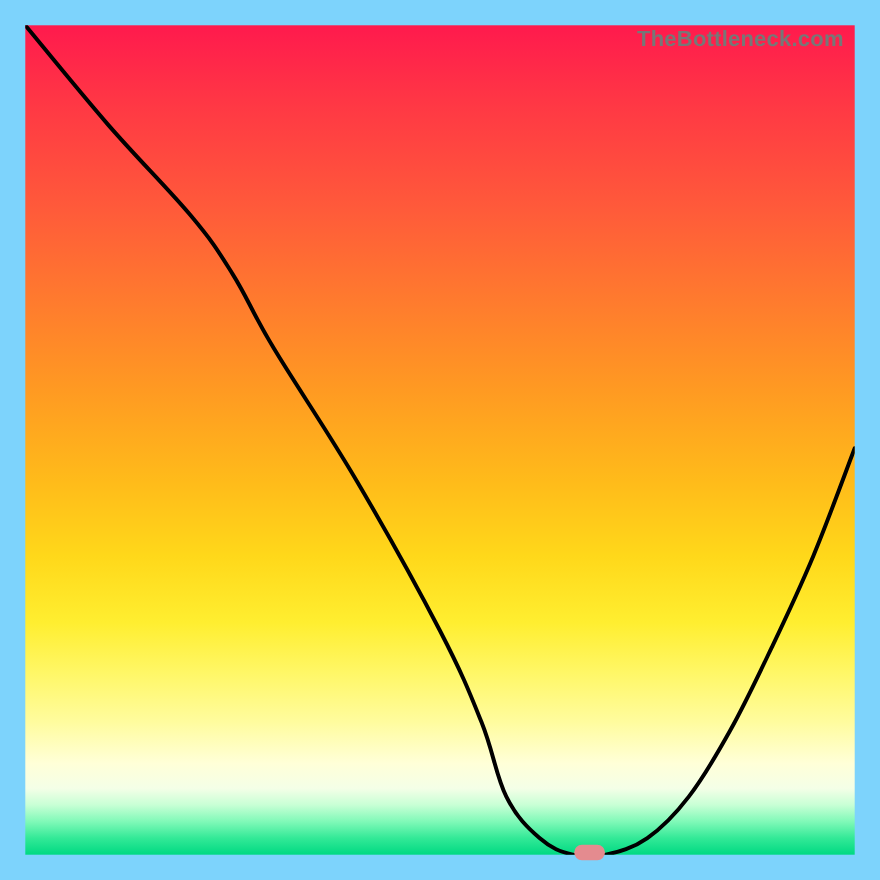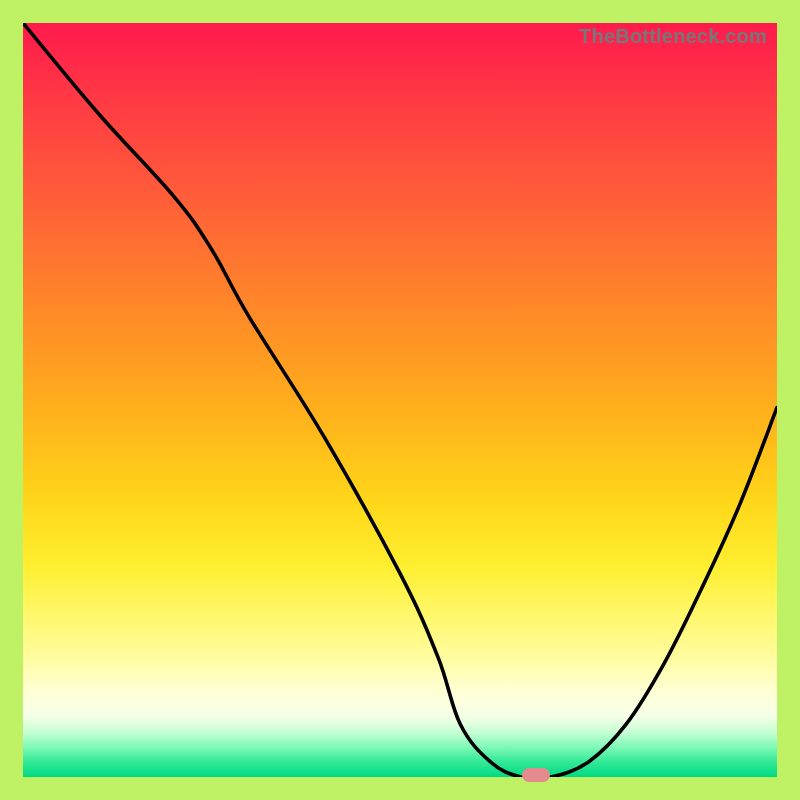--- a/index.html
+++ b/index.html
@@ -8,21 +8,21 @@
     width: 800px;
     height: 800px;
     background: #000;
     overflow: hidden;
     font-family: Arial, Helvetica, sans-serif;
   }
   .frame {
     position: relative;
     width: 800px;
     height: 800px;
-    background: #bef264;
+    background: #7dd3fc;
   }
   .plot-area {
     position: absolute;
     left: 23px;
     top: 23px;
     width: 754px;
     height: 754px;
     
     background: linear-gradient(
       to bottom,

